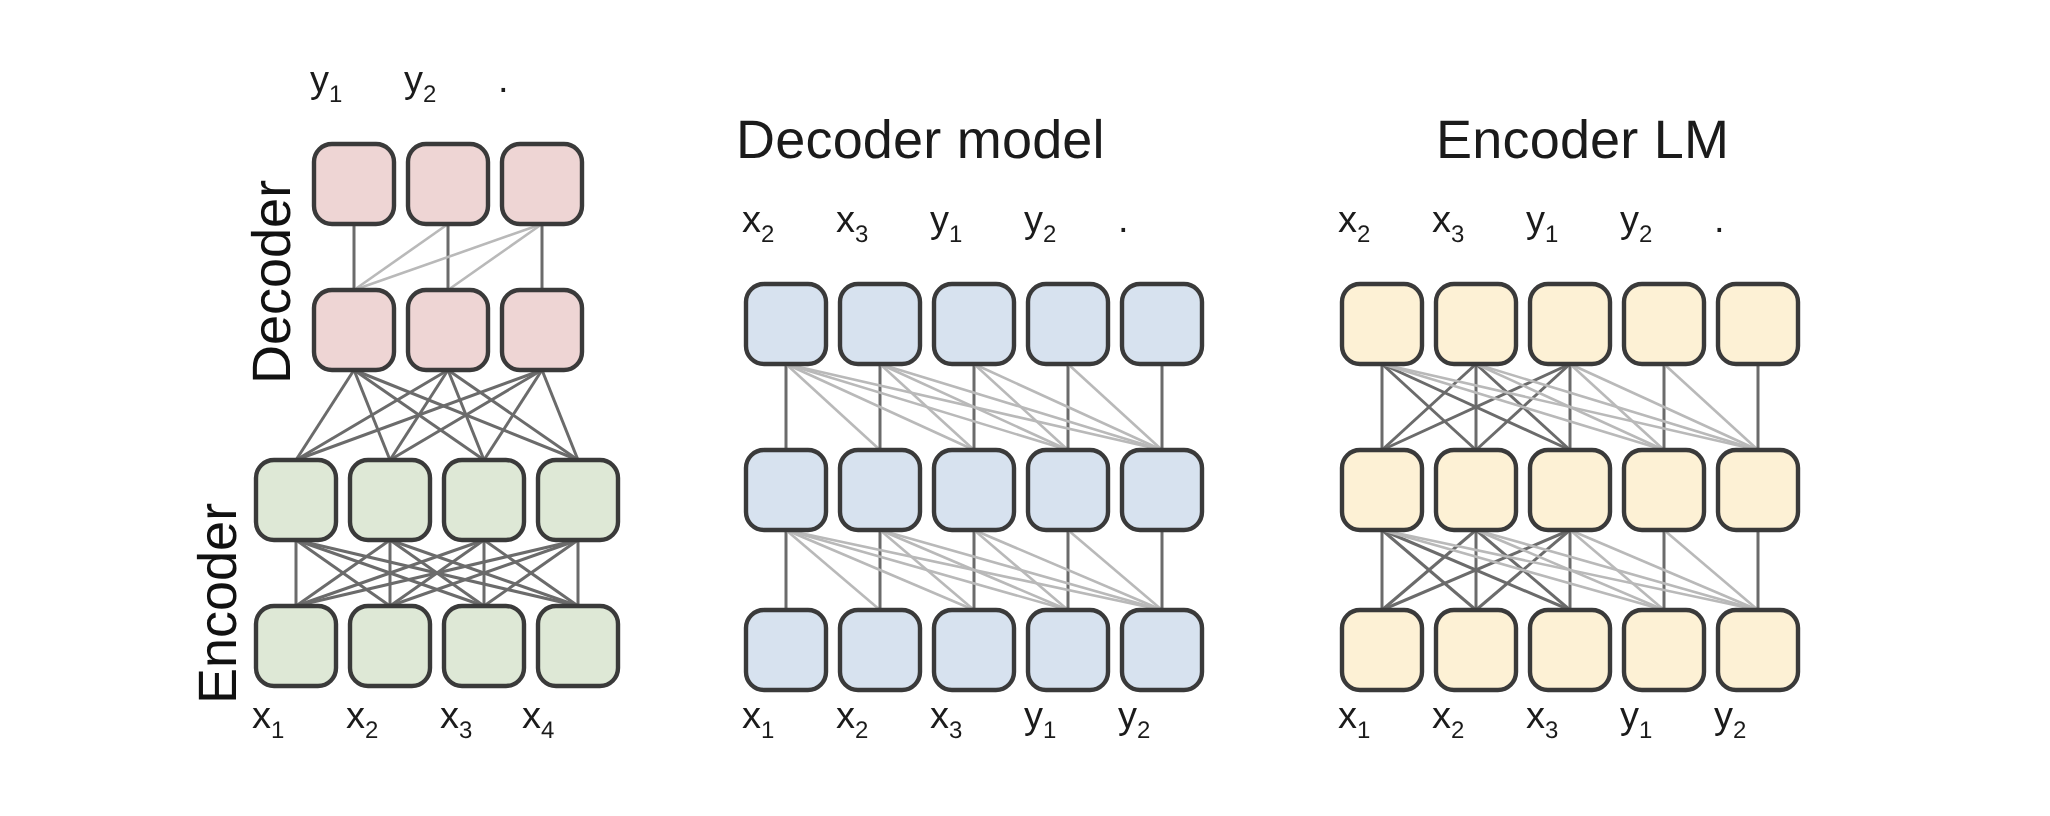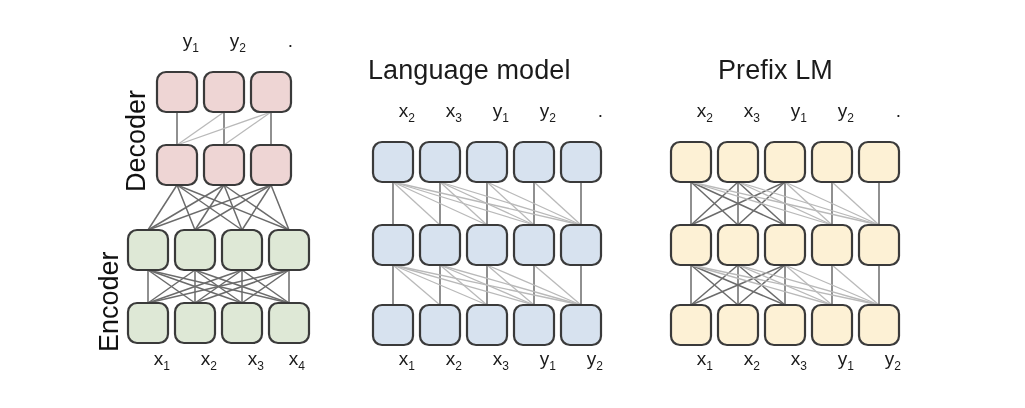--- a/index.html
+++ b/index.html
@@ -27,21 +27,21 @@
     color:#111;
     white-space:nowrap;
     transform-origin:0 0;
     transform:rotate(-90deg);
   }
   .tok{
     position:absolute;
     font-size:19px;
     color:#1b1b1b;
     white-space:nowrap;
-    text-align:right;
+    text-align:left;
     width:44px;
   }
   .tok sub{font-size:12px;}
 </style>
 </head>
 <body>
 
 <div id="figure">
 
   <svg class="arch" viewBox="0 0 1025 408">
@@ -191,23 +191,23 @@
         <rect x="718" y="305" width="40" height="40" rx="9" ry="9" fill="#fdf1d5" stroke="#3a3a3a" stroke-width="2.2"></rect>
         <rect x="765" y="305" width="40" height="40" rx="9" ry="9" fill="#fdf1d5" stroke="#3a3a3a" stroke-width="2.2"></rect>
         <rect x="812" y="305" width="40" height="40" rx="9" ry="9" fill="#fdf1d5" stroke="#3a3a3a" stroke-width="2.2"></rect>
         <rect x="859" y="305" width="40" height="40" rx="9" ry="9" fill="#fdf1d5" stroke="#3a3a3a" stroke-width="2.2"></rect>
       </g>
   </svg>
 
   <div class="side-label" id="dec-label" style="left: 121px; top: 192px;">Decoder</div>
   <div class="side-label" id="enc-label" style="left: 94px; top: 352px;">Encoder</div>
 
-  <div class="panel-title" id="lm-title" style="left: 368px; top: 55px;">Language model</div>
-
-  <div class="panel-title" id="prefix-title" style="left: 718px; top: 55px;">Prefix LM</div>
+  <div class="panel-title" id="lm-title" style="left: 368px; top: 55px;">Decoder model</div>
+
+  <div class="panel-title" id="prefix-title" style="left: 718px; top: 55px;">Encoder LM</div>
 
   <div id="tokens-layer">
       <div class="tok" style="left: 155px; top: 30px;">y<sub>1</sub></div>
       <div class="tok" style="left: 202px; top: 30px;">y<sub>2</sub></div>
       <div class="tok" style="left: 249px; top: 30px;">.</div>
       <div class="tok" style="left: 126px; top: 348px;">x<sub>1</sub></div>
       <div class="tok" style="left: 173px; top: 348px;">x<sub>2</sub></div>
       <div class="tok" style="left: 220px; top: 348px;">x<sub>3</sub></div>
       <div class="tok" style="left: 261px; top: 348px;">x<sub>4</sub></div>
       <div class="tok" style="left: 371px; top: 100px;">x<sub>2</sub></div>

